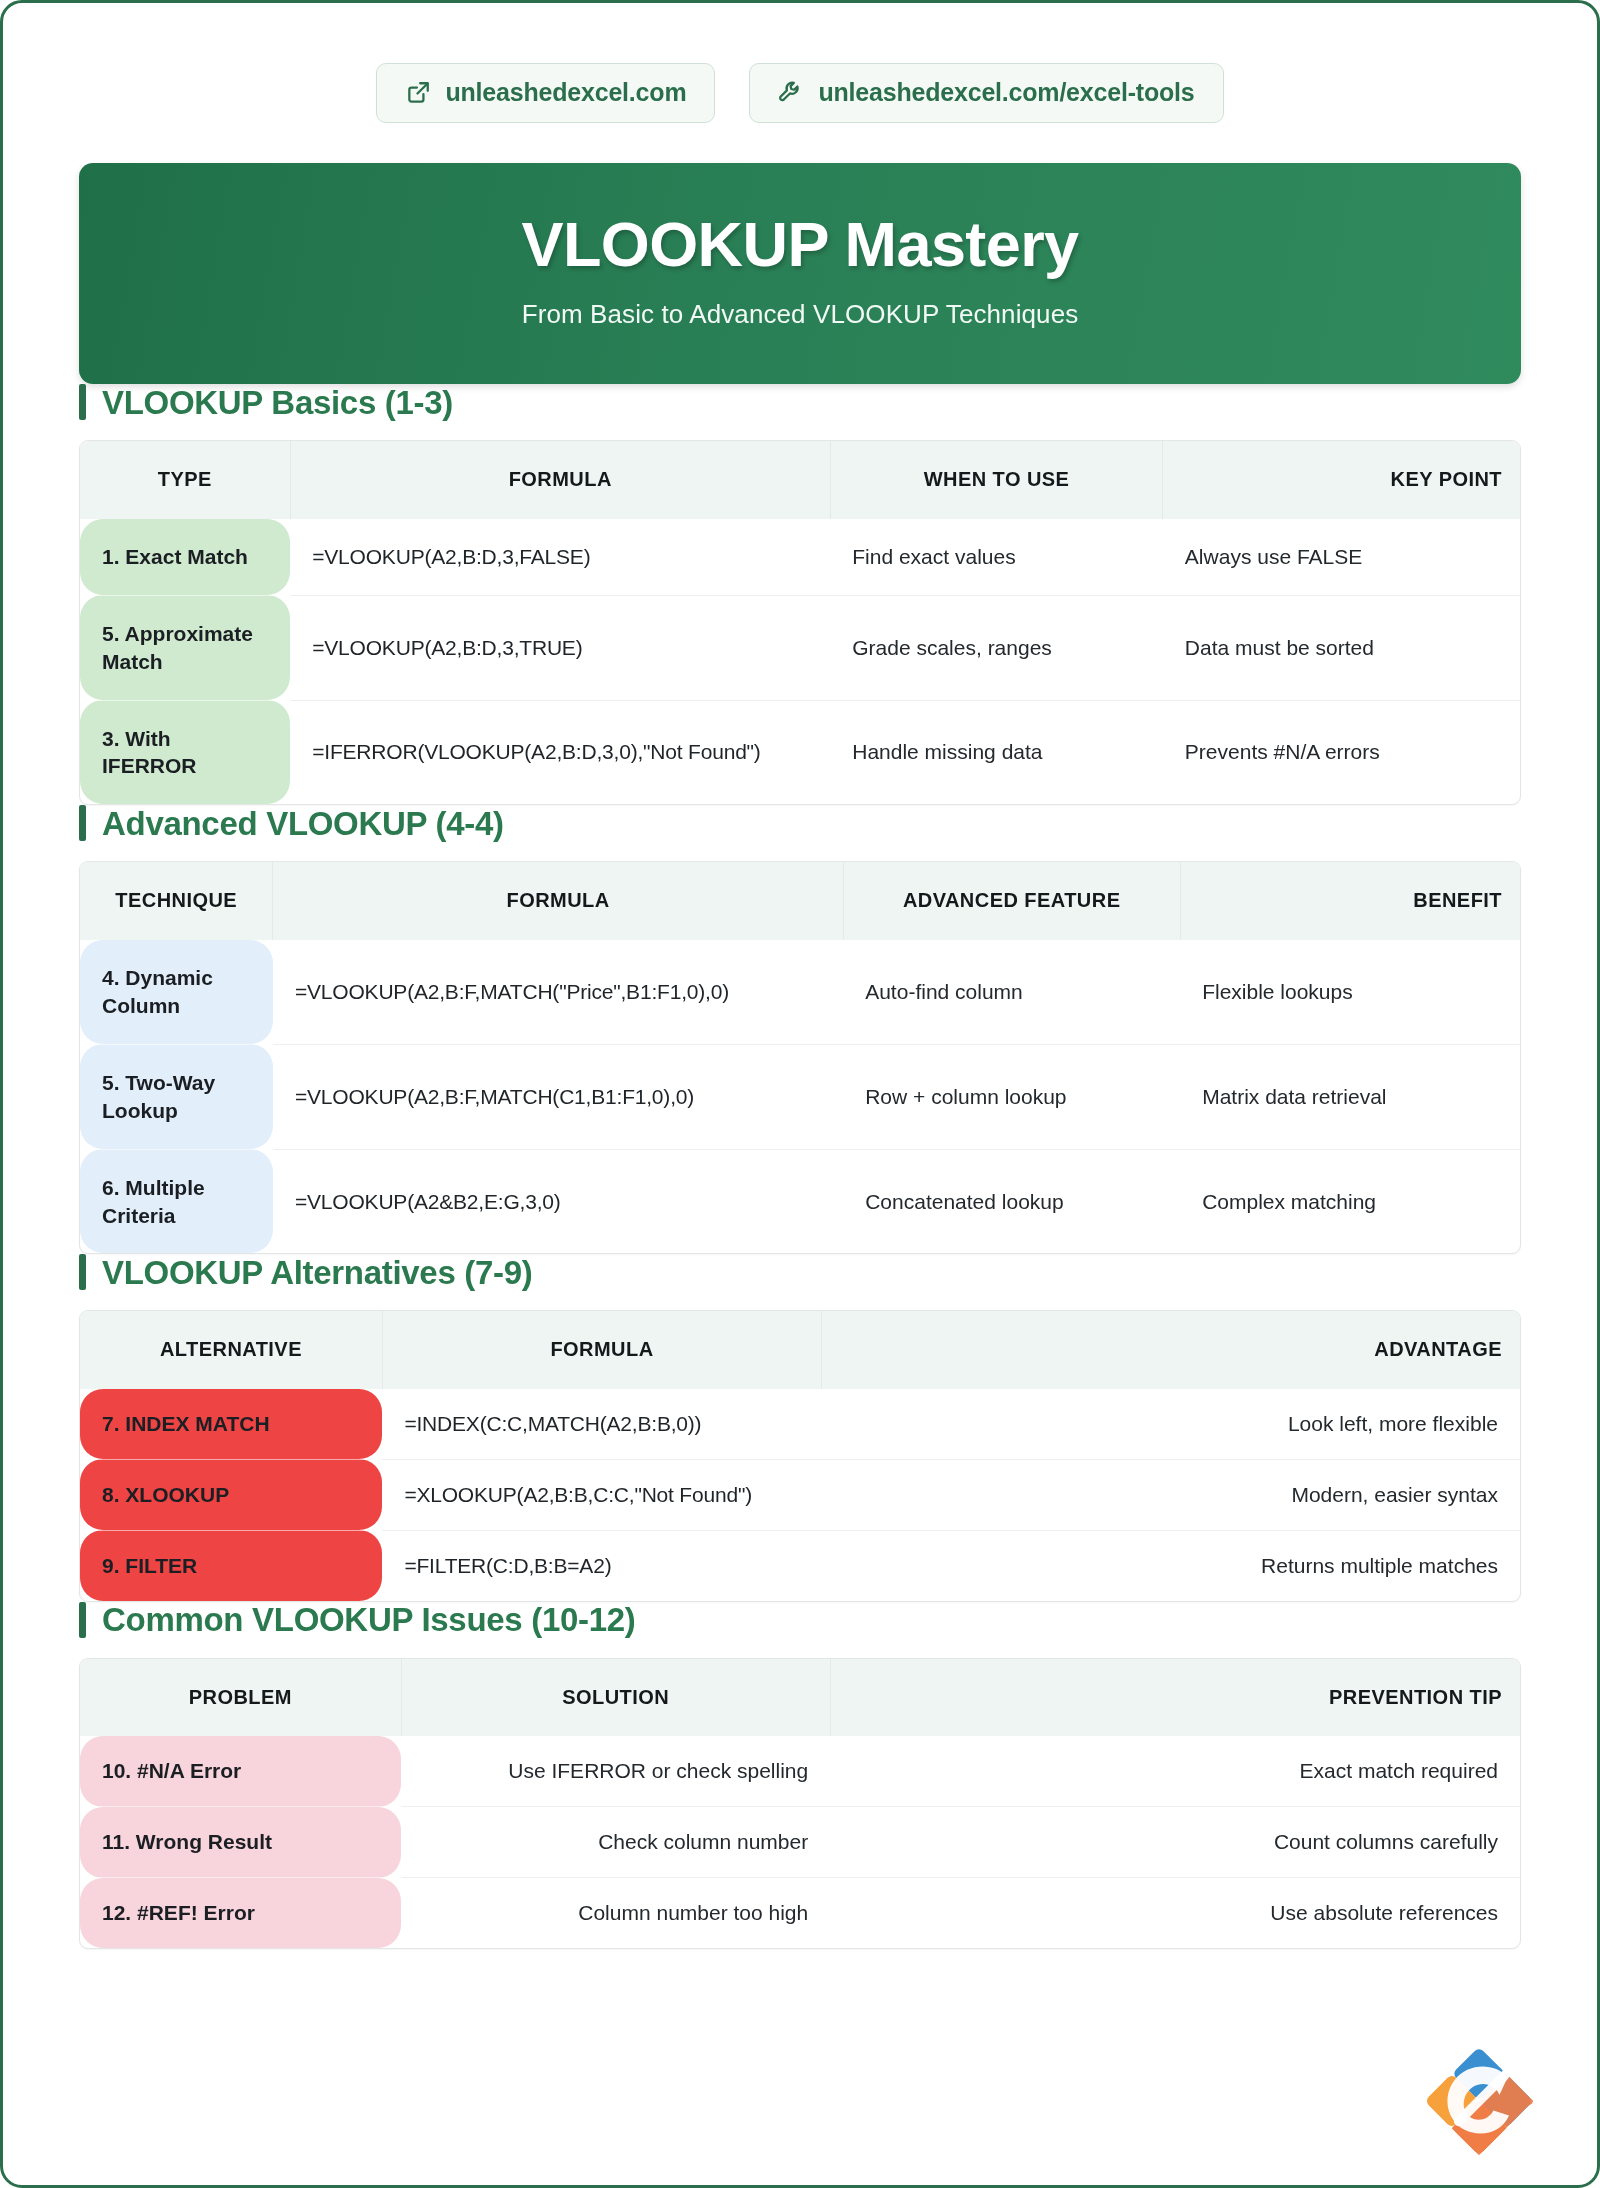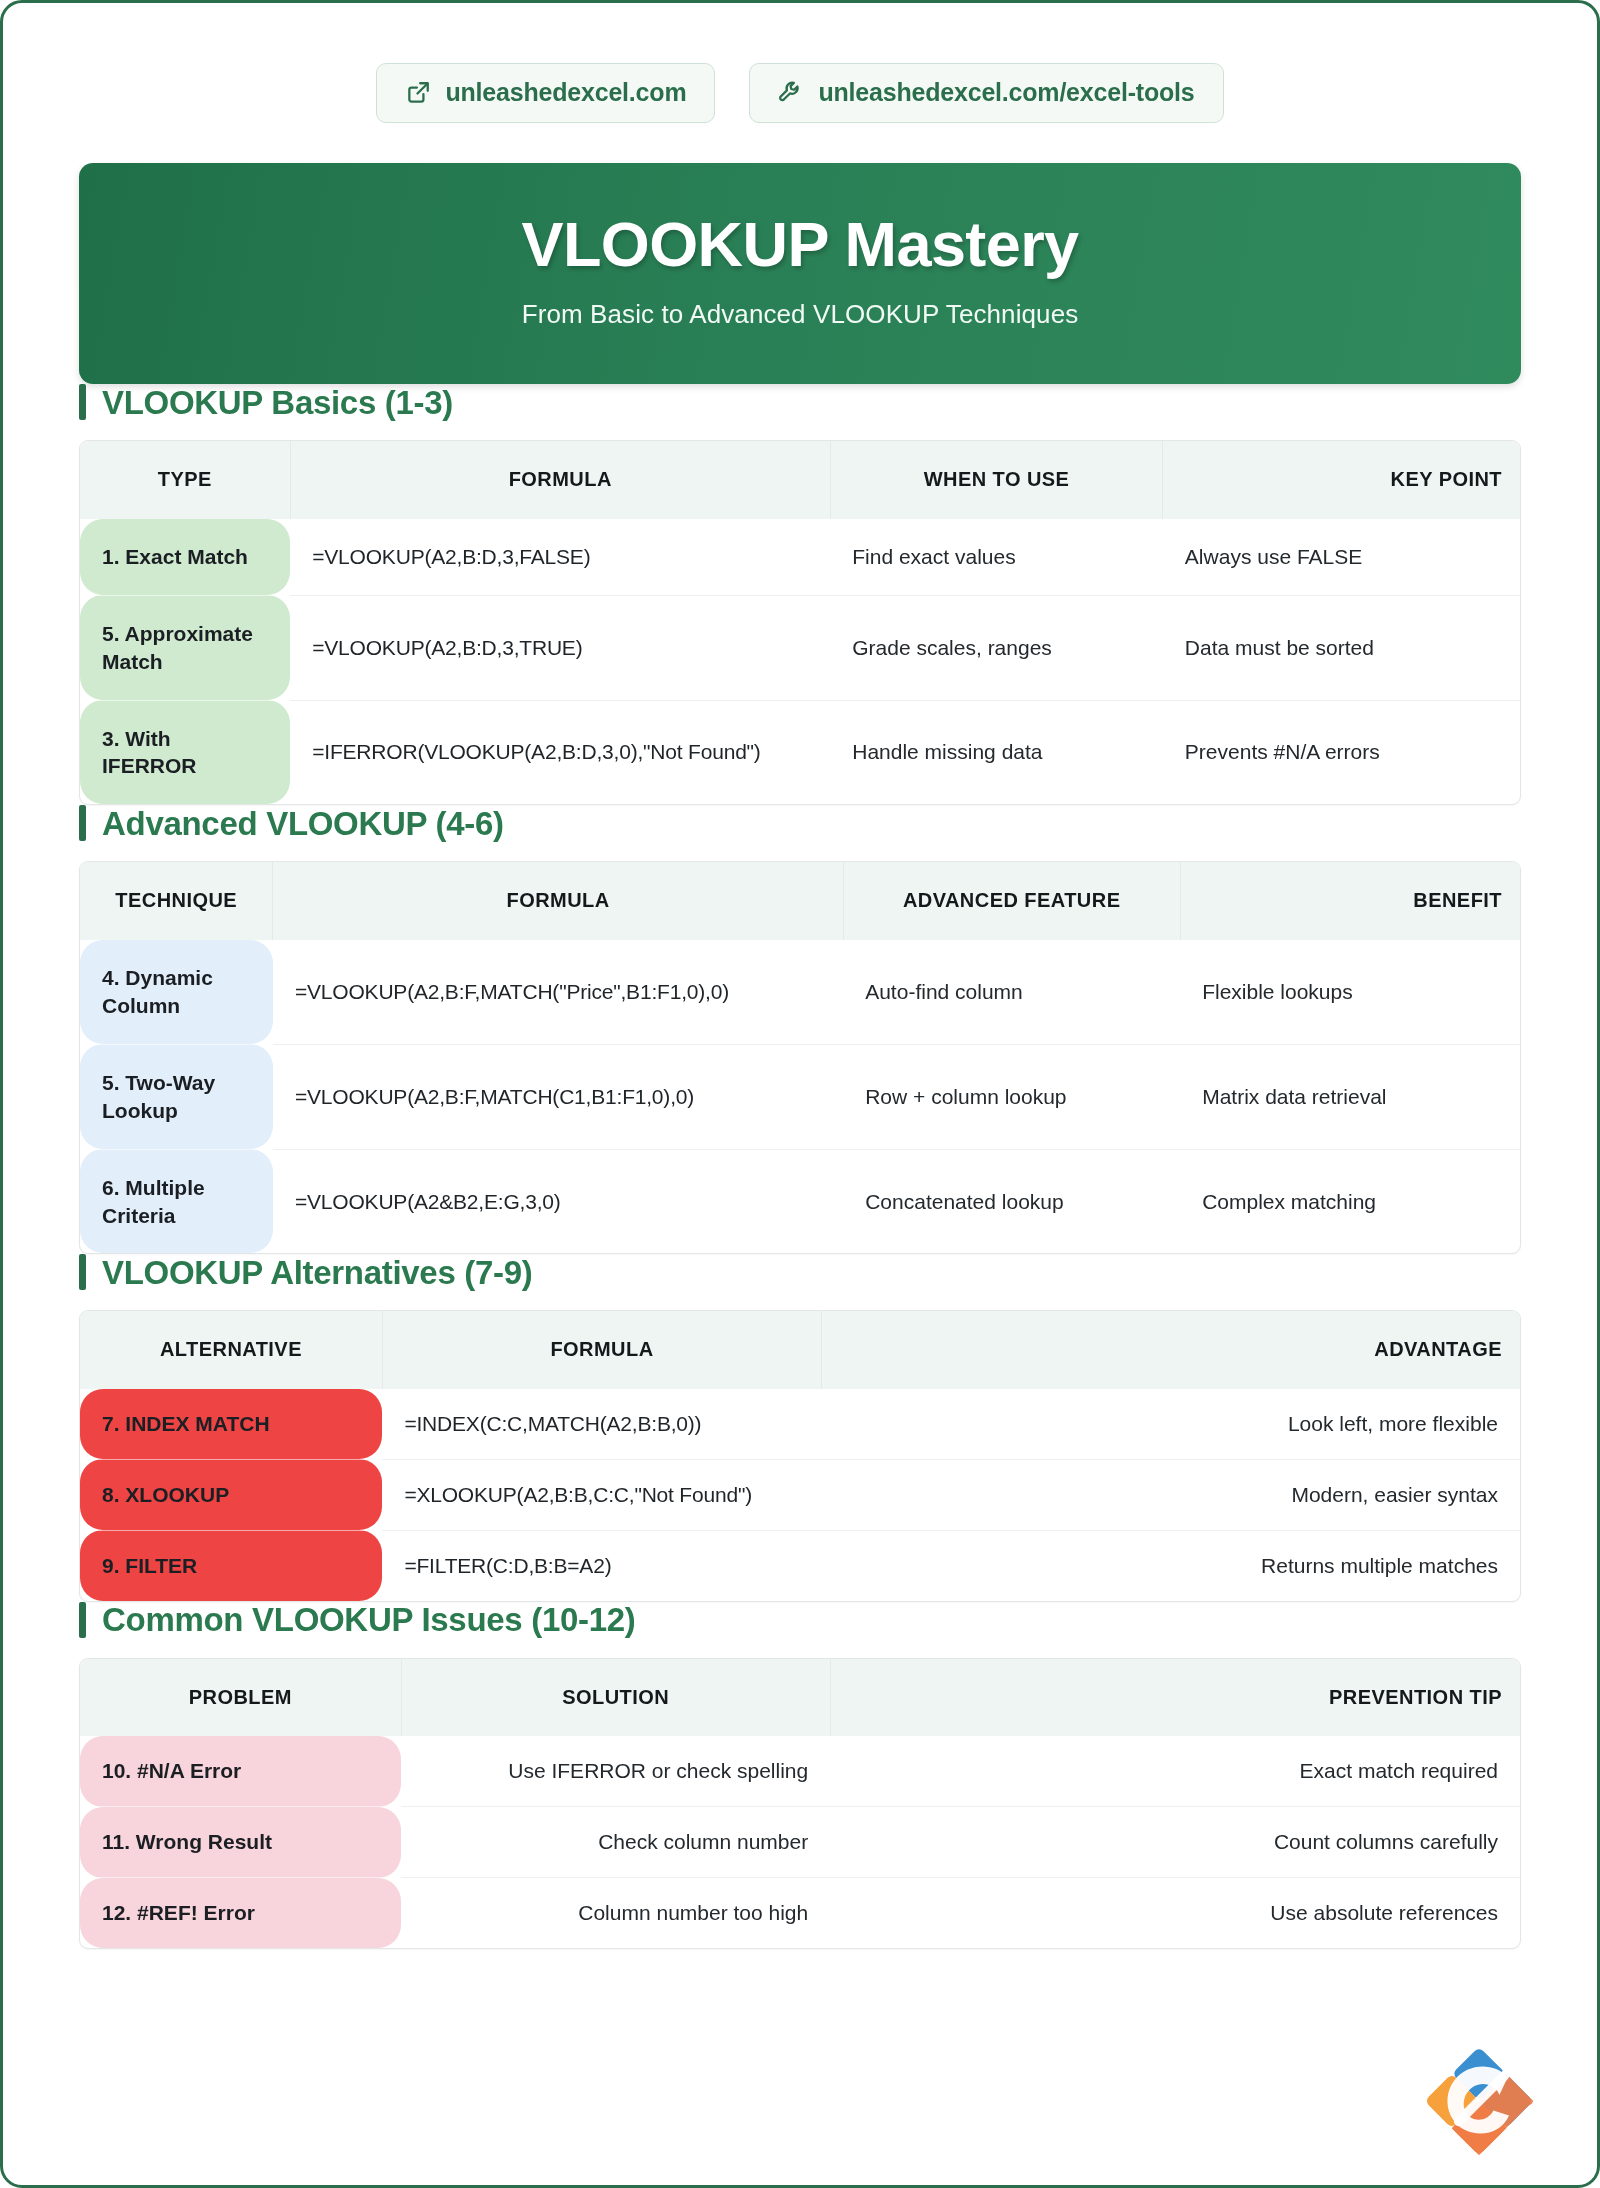--- a/index.html
+++ b/index.html
@@ -280,21 +280,21 @@
               <td>Prevents #N/A errors</td>
             </tr>
           </tbody>
         </table>
       </div>
     </div>
 
     <div class="section">
       <div class="section-head">
         <span class="section-bar"></span>
-        <h2 class="section-title">Advanced VLOOKUP (4-6)</h2>
+        <h2 class="section-title">Advanced VLOOKUP (4-4)</h2>
       </div>
       <div class="tbl-wrap">
         <table class="t-adv">
           <colgroup>
               <col class="c1">
               <col class="c2">
               <col class="c3">
               <col class="c4">
             </colgroup>
           <thead>

